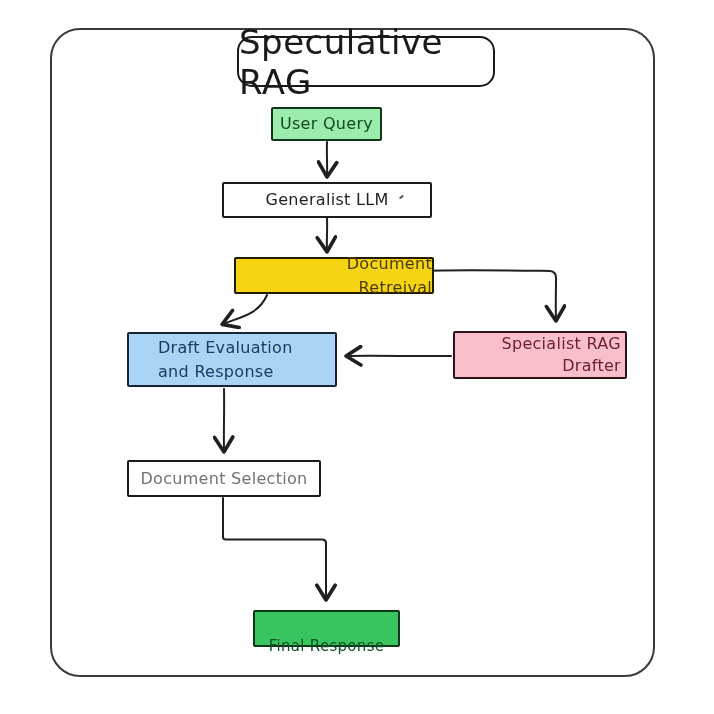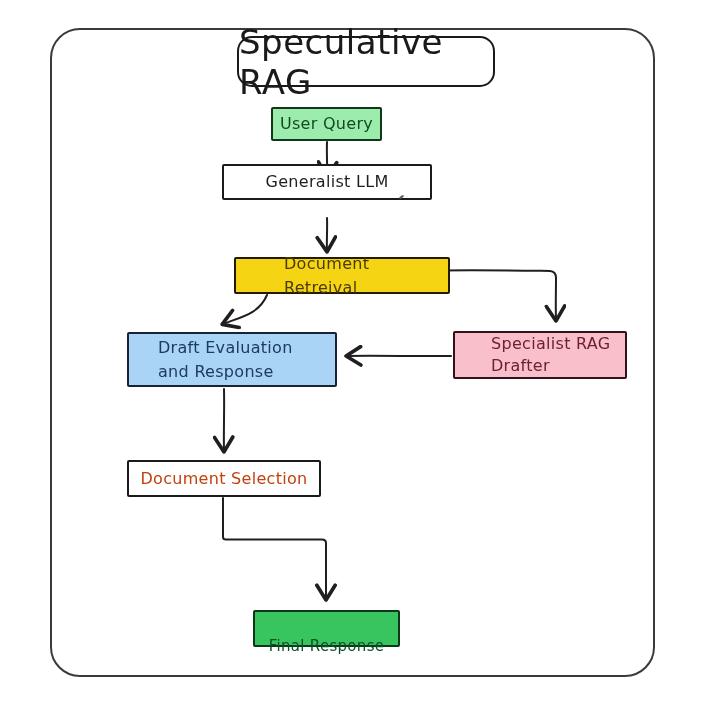--- a/index.html
+++ b/index.html
@@ -61,21 +61,21 @@
     border: 2px solid #161616;
     border-radius: 2px;
     display: flex;
     align-items: center;
     justify-content: center;
     font-size: 16px;
     letter-spacing: 0.3px;
     line-height: 1.45;
     z-index: 3;
     box-sizing: border-box;
-    text-align: left;
+    text-align: right;
   }
   .node.align-left {
     justify-content: flex-start;
     padding-left: 29px;
     text-align: left;
   }
   .node.align-left .node-label {
     max-width: 155px;
   }
   .stray-mark {
@@ -113,39 +113,39 @@
     <path d="M419,271 C460,269.5 515,270.5 550,271 Q556,271.5 556,278 C556,292 555.5,306 556,320" marker-end="url(#vhead)"></path>
     <path d="M451,356 C420,356.5 382,355.5 347,356" marker-end="url(#vhead)"></path>
     <path d="M224,389 C224.5,411 223.5,431 224,451" marker-end="url(#vhead)"></path>
     <path d="M223,498 L223,537 Q223,539.5 226,539.5 L322,539.5 Q326,539.5 326,543 L326,599" marker-end="url(#vhead)"></path>
   </svg>
 
   <div class="node" style="left: 271px; top: 107px; width: 111px; height: 34px; background-color: rgb(156, 236, 174); border-color: rgb(18, 54, 26); color: rgb(20, 74, 34);">
     <span class="node-label">User Query</span>
   </div>
 
-  <div class="node" style="left: 222px; top: 164px; width: 210px; height: 36px; background-color: rgb(255, 255, 255); border-color: rgb(27, 27, 27); color: rgb(31, 31, 31);">
+  <div class="node" style="left: 222px; top: 182px; width: 210px; height: 36px; background-color: rgb(255, 255, 255); border-color: rgb(27, 27, 27); color: rgb(31, 31, 31);">
     <span class="node-label">Generalist LLM</span>
   </div>
 
   <div class="stray-mark"></div>
 
-  <div class="node" style="left: 234px; top: 257px; width: 216px; height: 37px; background-color: rgb(245, 212, 20); border-color: rgb(33, 27, 3); color: rgb(74, 59, 4); padding-left: 48px;">
+  <div class="node" style="left: 234px; top: 257px; width: 200px; height: 37px; background-color: rgb(245, 212, 20); border-color: rgb(33, 27, 3); color: rgb(74, 59, 4); padding-left: 48px;">
     <span class="node-label">Document Retreival</span>
   </div>
 
   <div class="node align-left" style="left: 127px; top: 332px; width: 210px; height: 55px; background-color: rgb(169, 212, 245); border-color: rgb(24, 35, 53); color: rgb(29, 59, 96);">
     <span class="node-label">Draft Evaluation and Response</span>
   </div>
 
   <div class="node" style="left: 453px; top: 331px; width: 174px; height: 48px; line-height: 1.35; background-color: rgb(249, 192, 203); border-color: rgb(46, 19, 24); color: rgb(110, 32, 48); padding-left: 32px;">
     <span class="node-label" style="max-width:130px;">Specialist RAG Drafter</span>
   </div>
 
-  <div class="node" style="left: 127px; top: 460px; width: 194px; height: 37px; background-color: rgb(255, 255, 255); border-color: rgb(27, 27, 27); color: #c2410c;">
+  <div class="node" style="left: 127px; top: 460px; width: 194px; height: 37px; background-color: rgb(255, 255, 255); border-color: rgb(27, 27, 27); color: #737373;">
     <span class="node-label">Document Selection</span>
   </div>
 
   <div class="node" style="left: 253px; top: 610px; width: 147px; height: 37px; background-color: rgb(56, 196, 94); border-color: rgb(13, 55, 25); color: rgb(11, 81, 38);">
     <span class="node-label" style="font-size:15px;margin-top:37px;">Final Response</span>
   </div>
 
 </div>
 
 </body></html>

